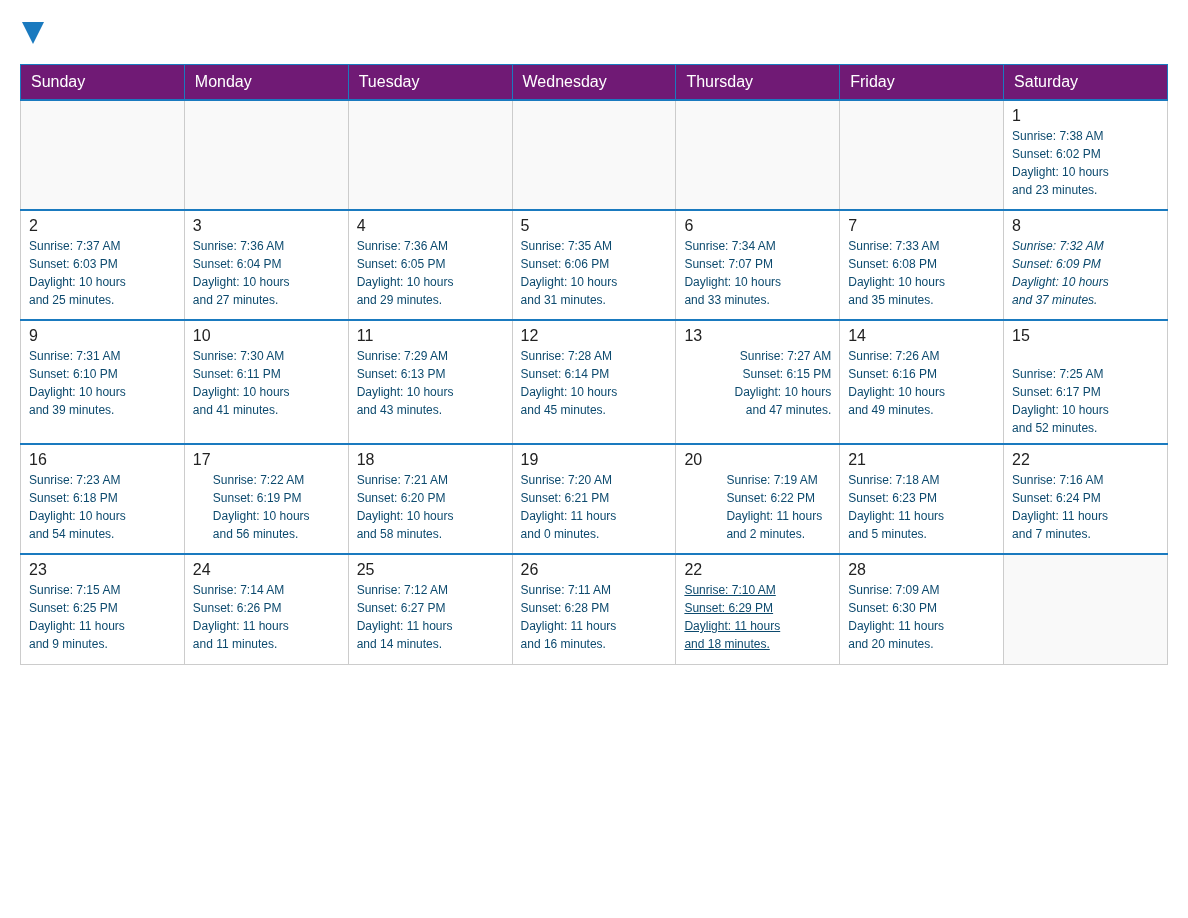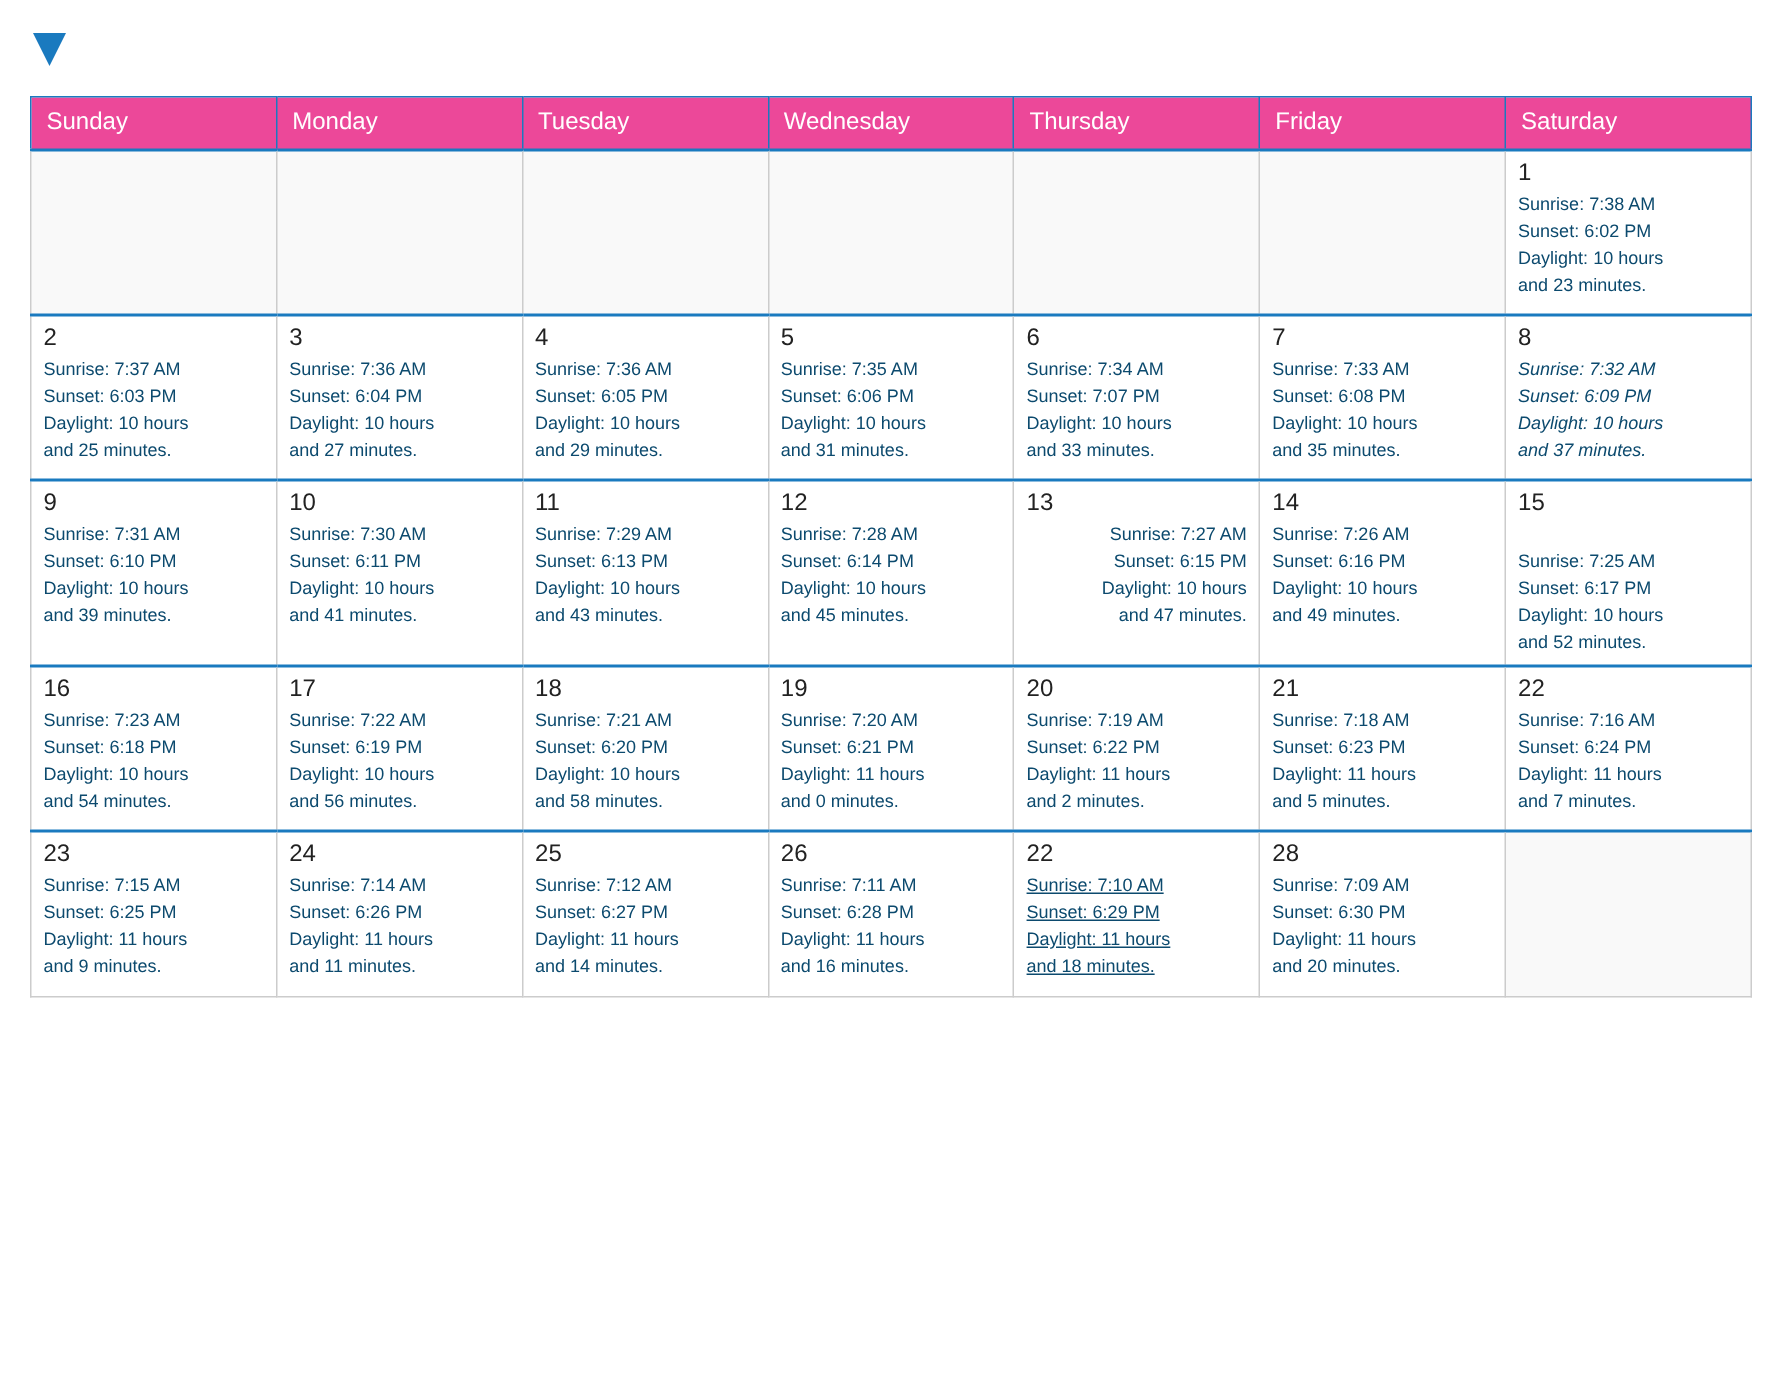--- a/index.html
+++ b/index.html
@@ -29,21 +29,21 @@
       font-size: 22px;
       font-weight: normal;
       color: #444;
       margin-top: 4px;
     }
     .calendar {
       width: 100%;
       border-collapse: collapse;
     }
     .calendar th {
-      background-color: #ec4899;
+      background-color: #701a75;
       color: #fff;
       font-size: 16px;
       font-weight: normal;
       padding: 8px 10px;
       text-align: left;
       border: 1px solid #1a7abf;
     }
     .calendar td {
       width: 14.28%;
       vertical-align: top;
@@ -246,42 +246,42 @@
       <tr>
         <td>
           <span class="day-number">16</span>
           <div class="day-info" style="white-space: pre-line;">Sunrise: 7:23 AM
 Sunset: 6:18 PM
 Daylight: 10 hours
 and 54 minutes.</div>
         </td>
         <td>
           <span class="day-number">17</span>
-          <div class="day-info" style="white-space: pre-line;">Sunrise: 7:22 AM
+          <div class="day-info" style="white-space: pre-line; margin-left: 20px;">Sunrise: 7:22 AM
 Sunset: 6:19 PM
 Daylight: 10 hours
 and 56 minutes.</div>
         </td>
         <td>
           <span class="day-number">18</span>
           <div class="day-info" style="white-space: pre-line;">Sunrise: 7:21 AM
 Sunset: 6:20 PM
 Daylight: 10 hours
 and 58 minutes.</div>
         </td>
         <td>
           <span class="day-number">19</span>
           <div class="day-info" style="white-space: pre-line;">Sunrise: 7:20 AM
 Sunset: 6:21 PM
 Daylight: 11 hours
 and 0 minutes.</div>
         </td>
         <td>
           <span class="day-number">20</span>
-          <div class="day-info" style="white-space: pre-line;">Sunrise: 7:19 AM
+          <div class="day-info" style="white-space: pre-line; margin-left: 42px;">Sunrise: 7:19 AM
 Sunset: 6:22 PM
 Daylight: 11 hours
 and 2 minutes.</div>
         </td>
         <td>
           <span class="day-number">21</span>
           <div class="day-info" style="white-space: pre-line;">Sunrise: 7:18 AM
 Sunset: 6:23 PM
 Daylight: 11 hours
 and 5 minutes.</div>

